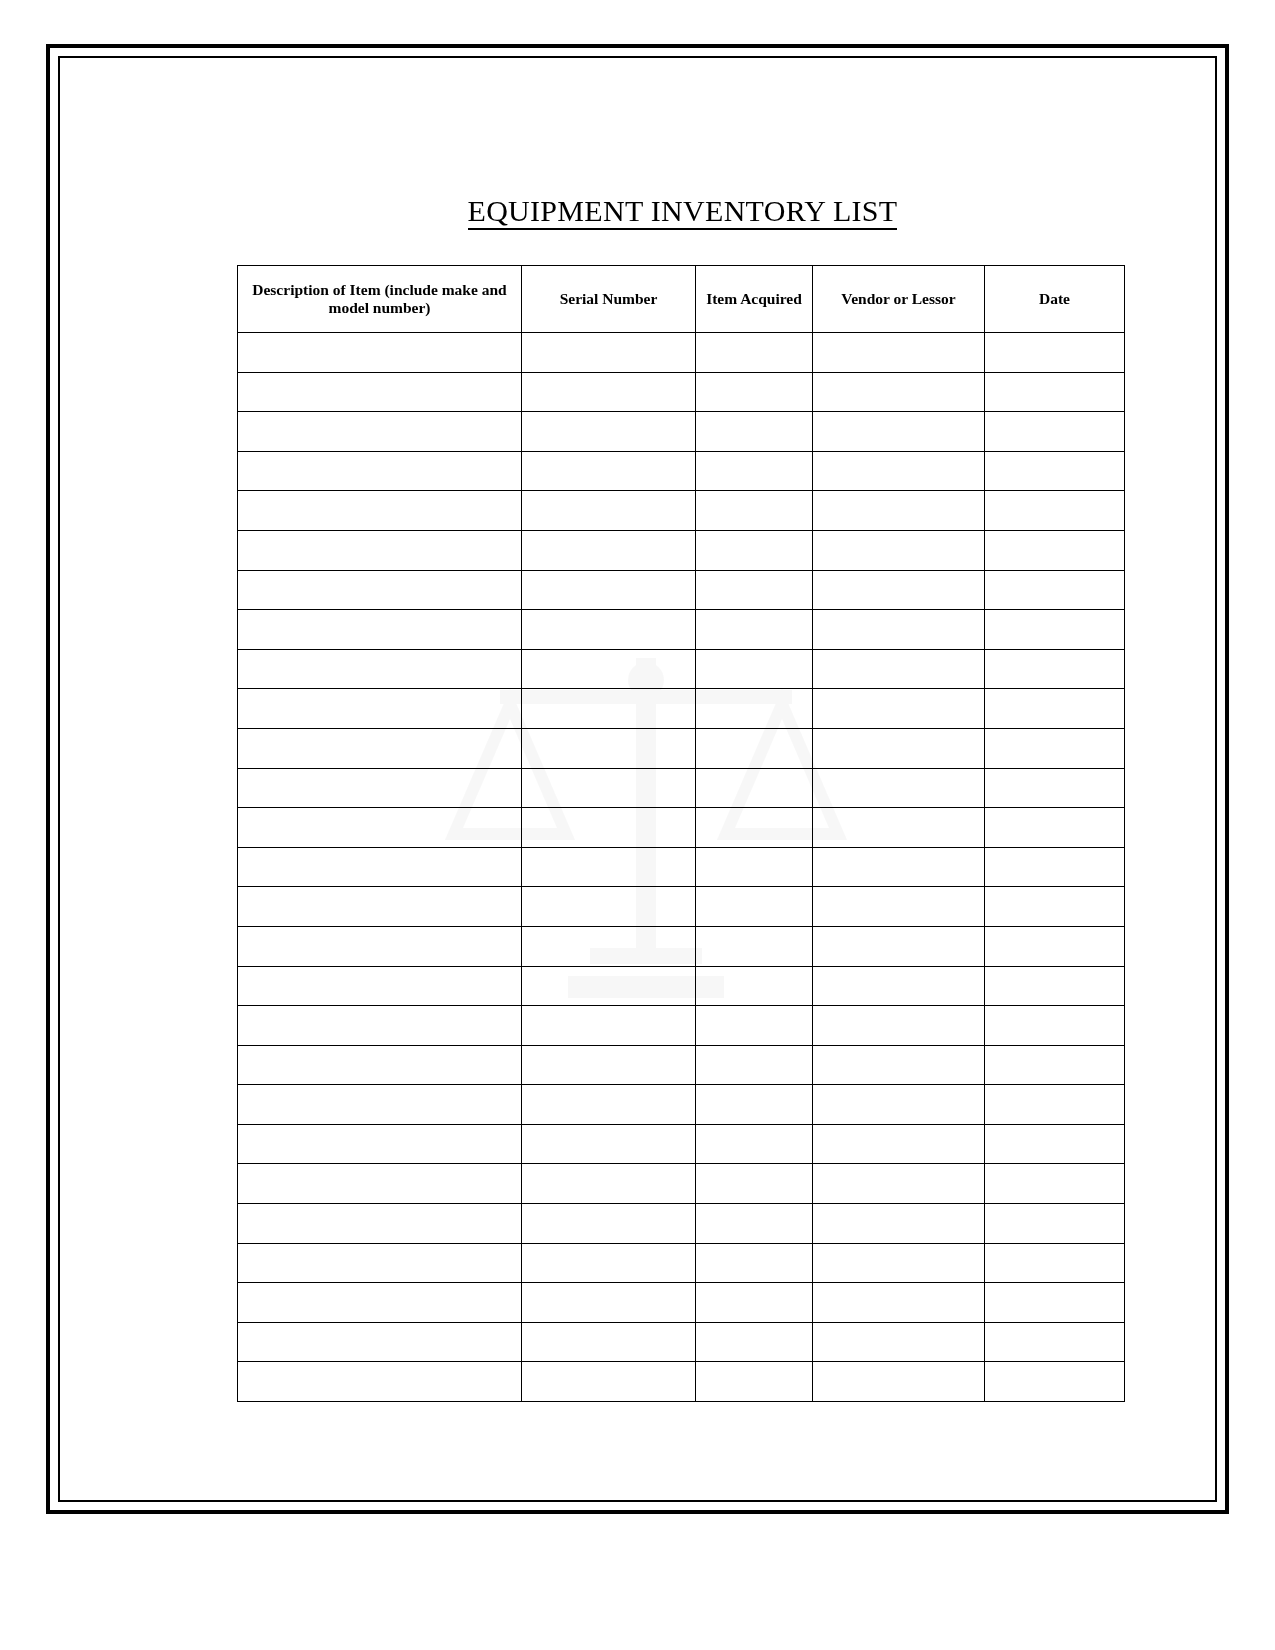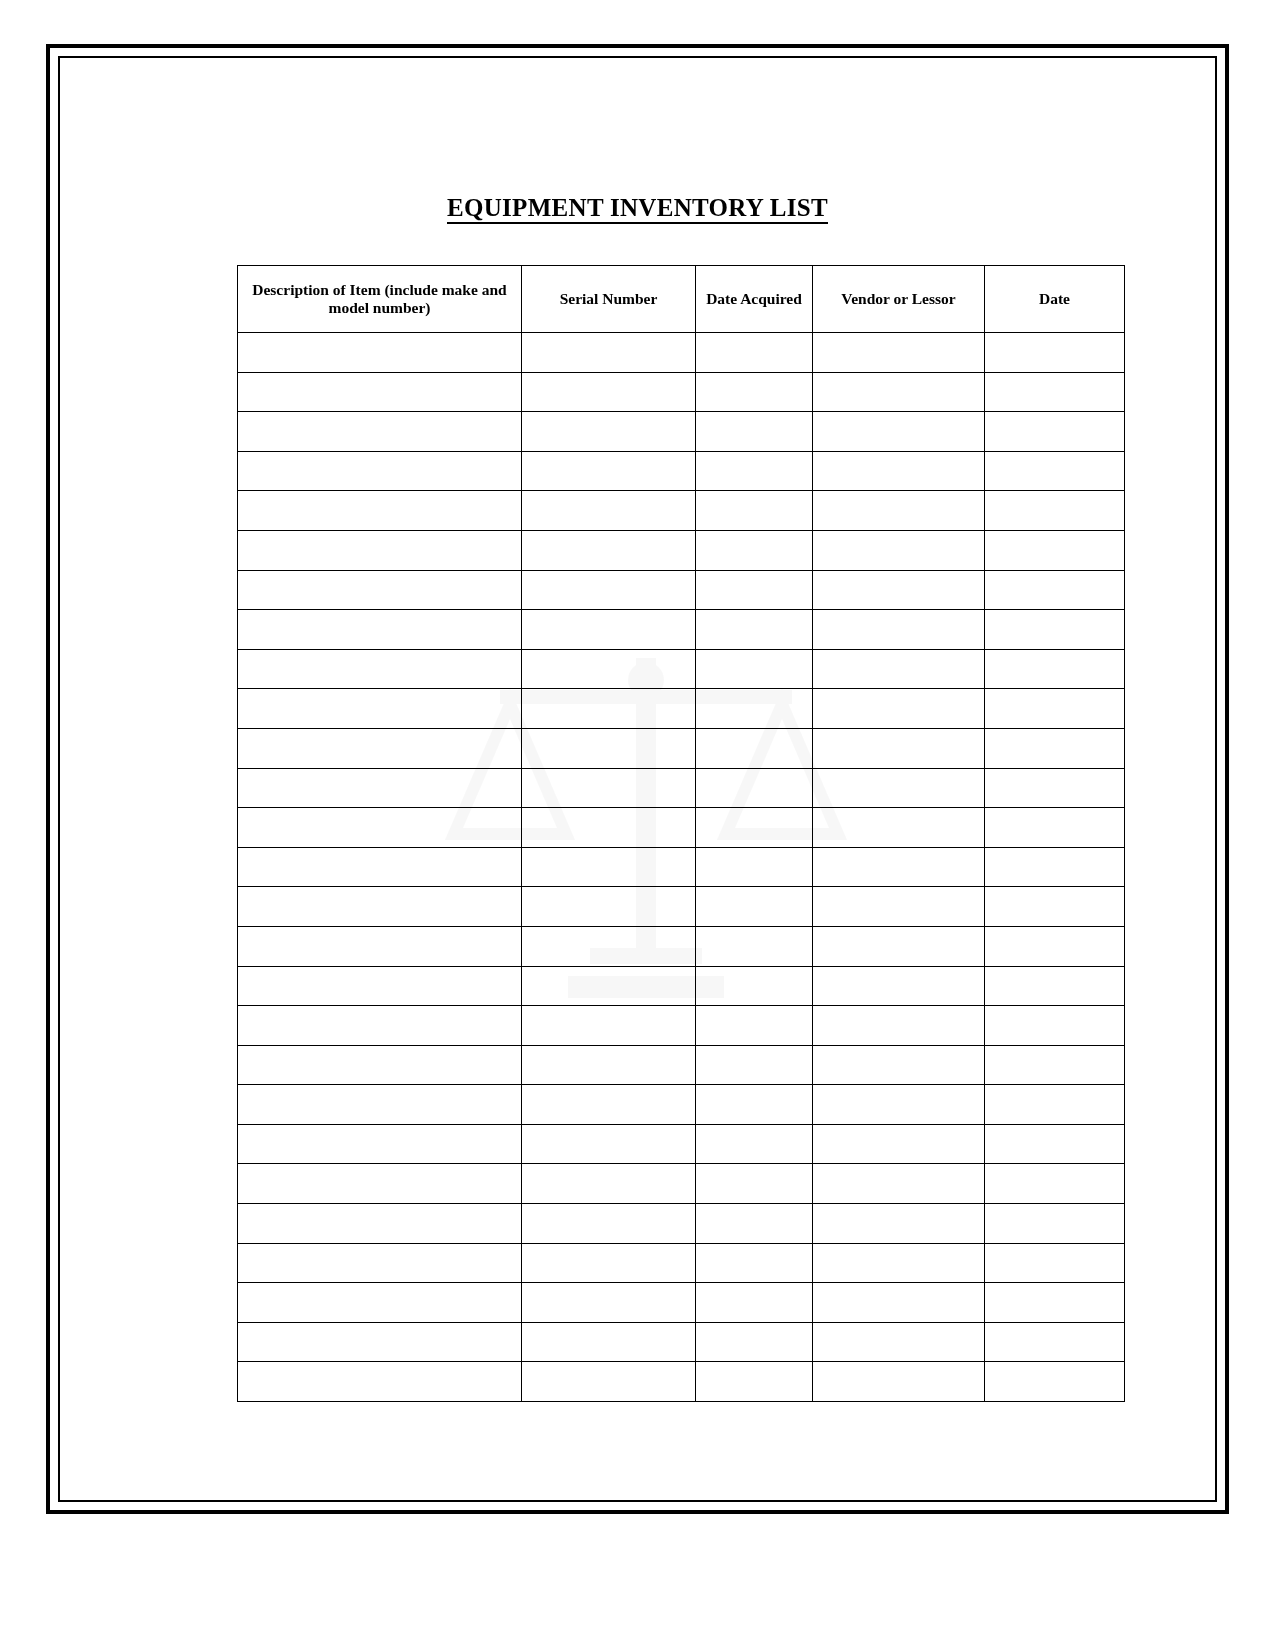--- a/index.html
+++ b/index.html
@@ -53,23 +53,24 @@
     opacity: 0.5;
     pointer-events: none;
   }
 
   .doc-title {
     position: absolute;
     top: 136px;
     left: 0;
     width: 100%;
     text-align: center;
-    font-size: 25px;
-    font-weight: bold;
+    font-size: 30px;
+    font-weight: normal;
     letter-spacing: 0.3px;
+    padding-left: 45px;
   }
   .doc-title span {
     border-bottom: 2px solid #000;
     padding-bottom: 1px;
   }
 
   .inventory-table-wrap {
     position: absolute;
     left: 133px;
     top: 207px;
@@ -137,21 +138,21 @@
             <col class="c-desc">
             <col class="c-serial">
             <col class="c-date">
             <col class="c-vendor">
             <col class="c-cost">
           </colgroup>
           <thead>
             <tr>
               <th>Description of Item (include make and model number)</th>
               <th>Serial Number</th>
-              <th>Date Acquired</th>
+              <th>Item Acquired</th>
               <th>Vendor or Lessor</th>
               <th>Date</th>
             </tr>
           </thead>
           <tbody id="inventory-body">
               <tr>
                 <td></td>
                 <td></td>
                 <td></td>
                 <td></td>

